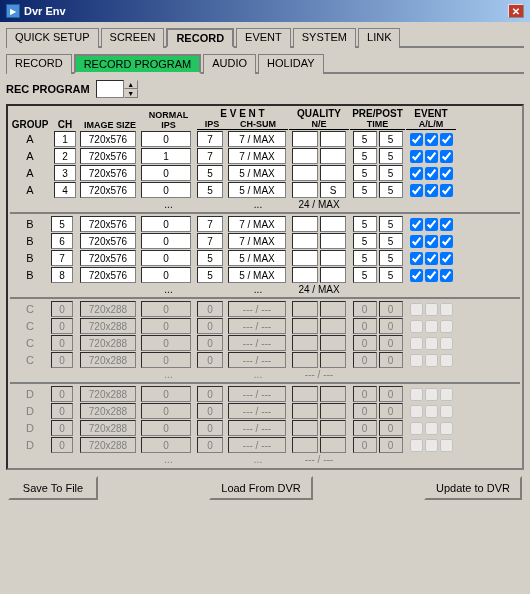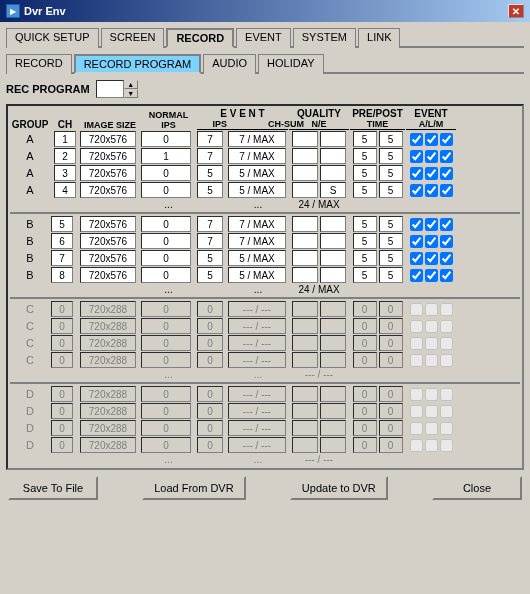--- a/index.html
+++ b/index.html
@@ -92,21 +92,21 @@
       padding: 2px 8px;
       background: #d4d0c8;
       border: 1px solid #808080;
       border-bottom: none;
       cursor: pointer;
       font-size: 11px;
       position: relative;
       top: 2px;
     }
     .sub-tab.active {
-      background: #7dd3fc;
+      background: #22c55e;
       border: 2px solid #808080;
       border-bottom: 2px solid #d4d0c8;
       z-index: 1;
     }
     .rec-program-row {
       display: flex;
       align-items: center;
       gap: 6px;
       margin-bottom: 6px;
     }
@@ -208,21 +208,21 @@
 
   <div class="grid-container">
 
     <div style="display:grid; grid-template-columns: 40px 28px 60px 55px 30px 60px 60px 55px 50px; gap:1px; text-align:center; font-size:10px; font-weight:bold; margin-bottom:1px;">
       <div style="align-self:end;">GROUP</div>
       <div style="align-self:end;">CH</div>
       <div style="font-size:9px; align-self:end;">IMAGE SIZE</div>
       <div style="font-size:9px; align-self:end;">NORMAL IPS</div>
       <div style="grid-column: span 2; border-bottom: 1px solid #000; display:flex; flex-direction:column; align-items:center;">
         <span>E V E N T</span>
-        <div style="display:grid; grid-template-columns: 30px 60px; gap:17px; width:100%; text-align:right;">
+        <div style="display:grid; grid-template-columns: 30px 60px; gap:1px; width:100%; text-align:center;">
           <div style="font-size:9px;">IPS</div>
           <div style="font-size:9px;">CH-SUM</div>
         </div>
       </div>
       <div style="border-bottom:1px solid #000; display:flex; flex-direction:column; align-items:center;">
         <span>QUALITY</span>
         <div style="font-size:9px;">N/E</div>
       </div>
       <div style="border-bottom:1px solid #000; display:flex; flex-direction:column; align-items:center;">
         <span>PRE/POST</span>
@@ -639,15 +639,14 @@
           <div></div>
       </div>
     </div>
 
   </div>
 
   <div class="bottom-buttons">
     <button class="btn">Save To File</button>
     <button class="btn">Load From DVR</button>
     <button class="btn">Update to DVR</button>
-    <button class="btn">Close</button>
   </div>
 </div>
 
 </body></html>

